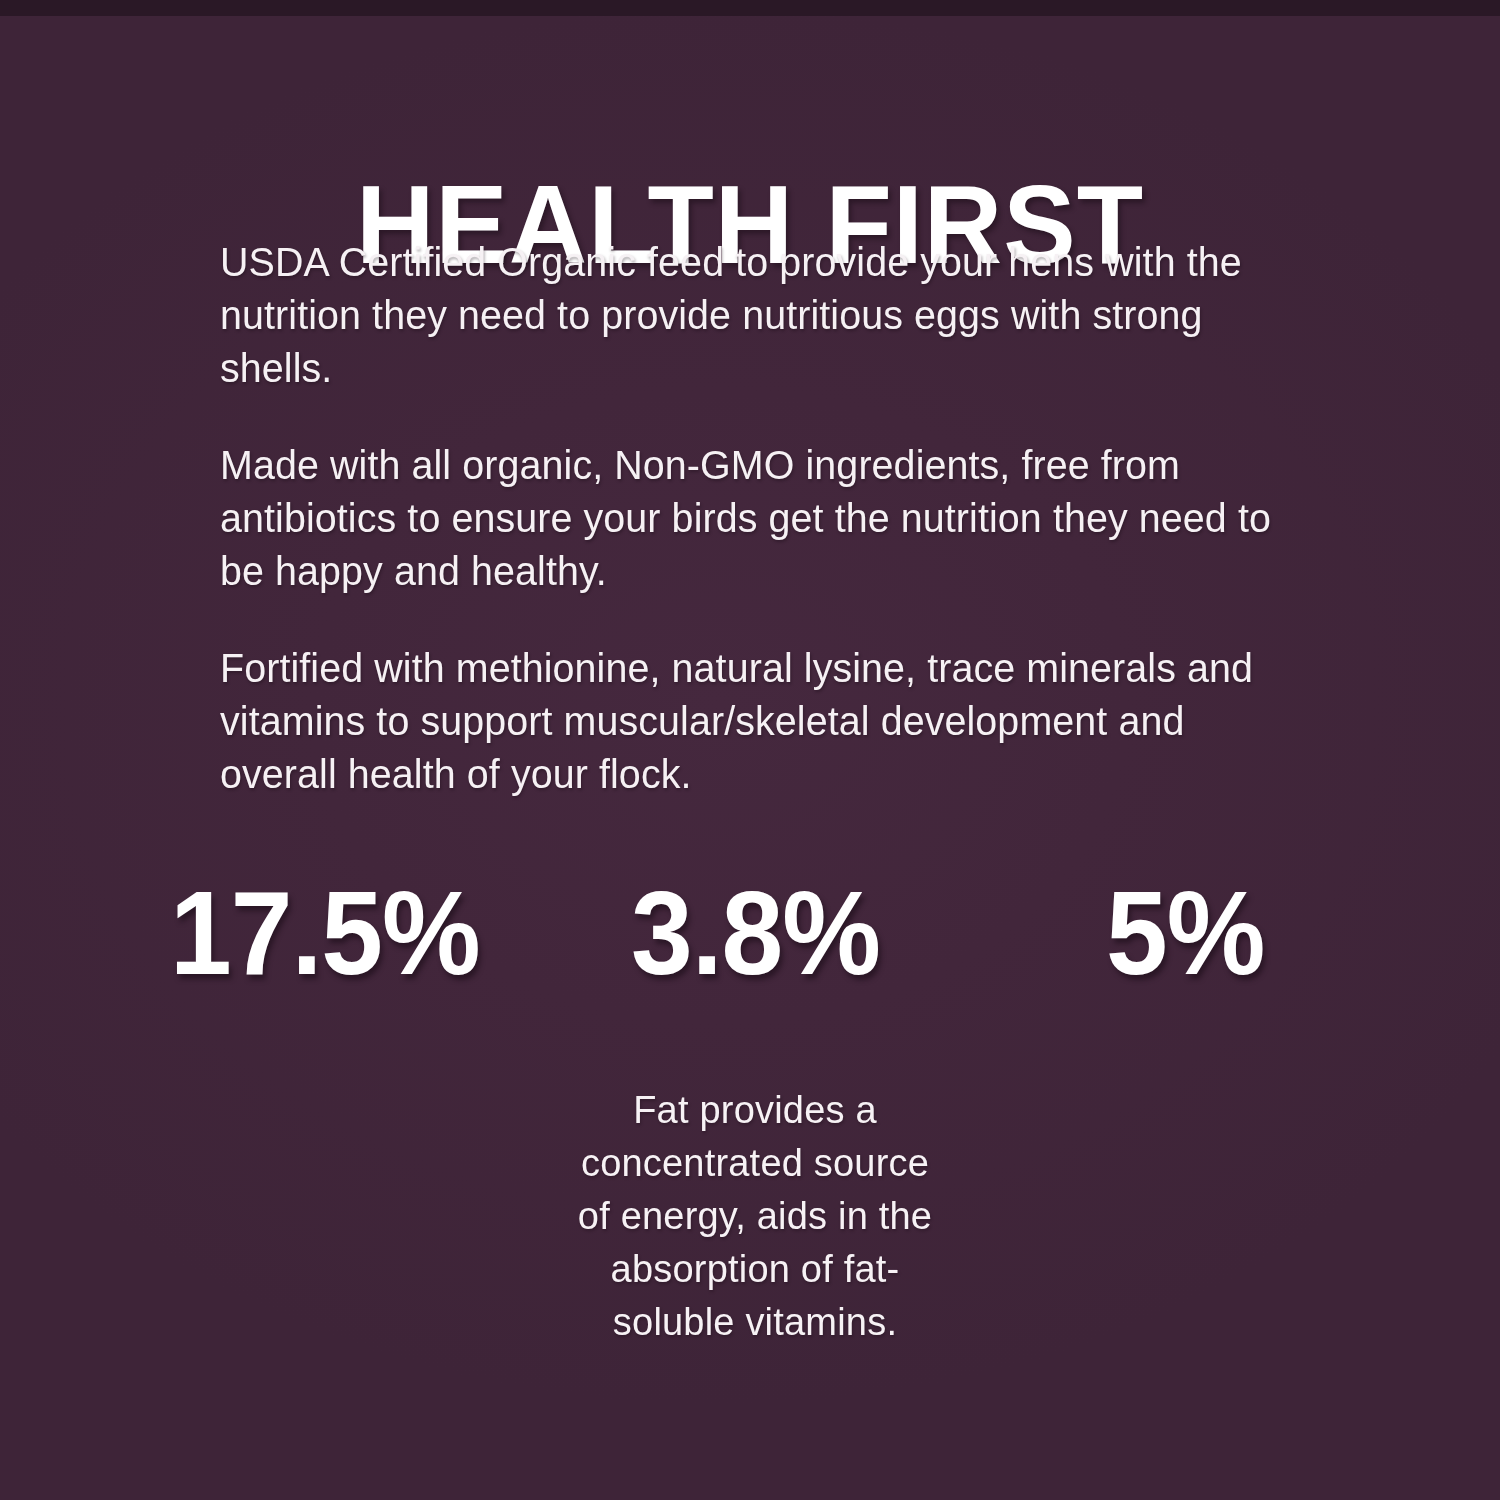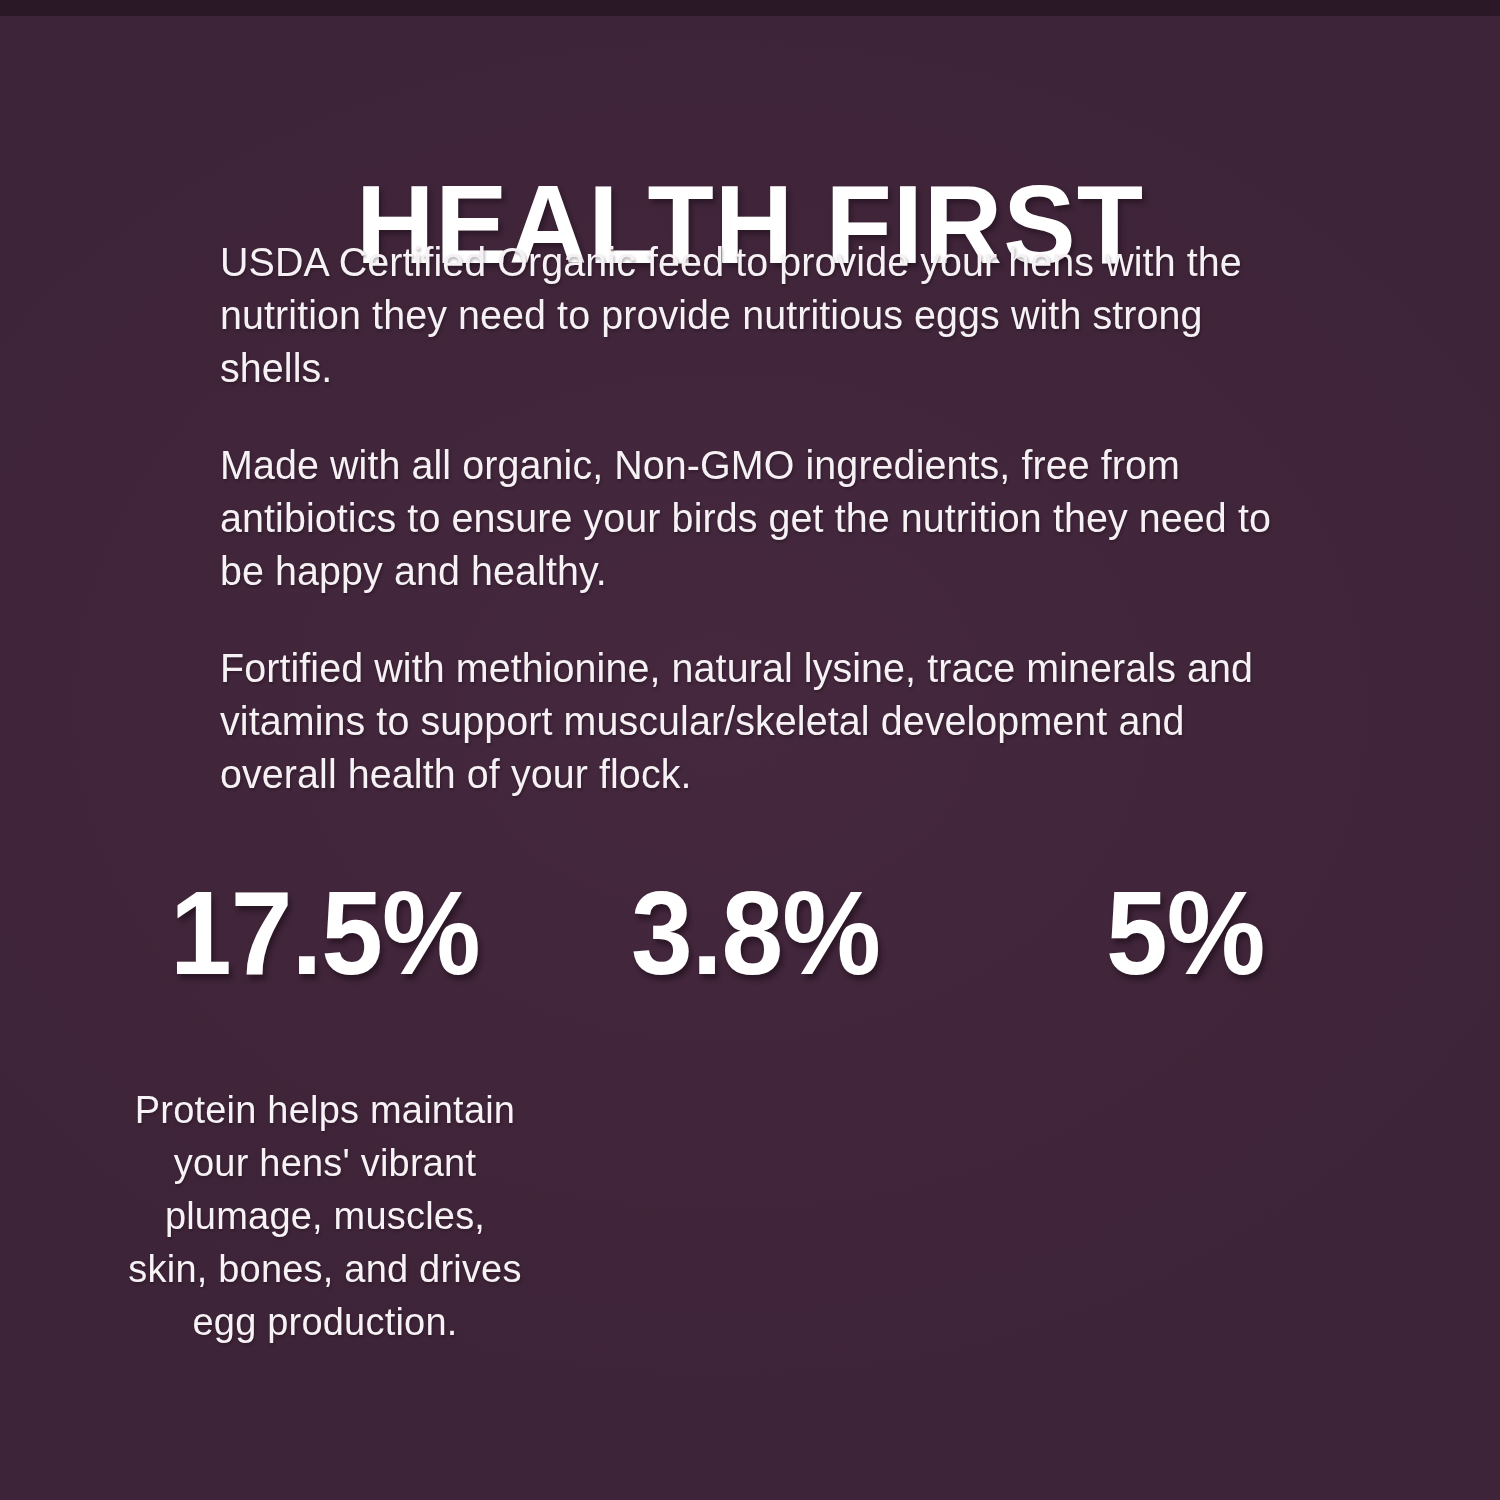--- a/index.html
+++ b/index.html
@@ -118,25 +118,25 @@
   <div class="intro">
     <p>USDA Certified Organic feed to provide your hens with the nutrition they need to provide nutritious eggs with strong shells.</p>
     <p>Made with all organic, Non-GMO ingredients, free from antibiotics to ensure your birds get the nutrition they need to be happy and healthy.</p>
     <p>Fortified with methionine, natural lysine, trace minerals and vitamins to support muscular/skeletal development and overall health of your flock.</p>
   </div>
 
   <div class="stats">
 
     <div class="stat-col col-1">
       <div class="stat-value">17.5%</div>
-      <div class="stat-desc">Protein helps maintain your hens' vibrant plumage, muscles, skin, bones, and drives egg production.</div>
     </div>
 
     <div class="stat-col col-2">
       <div class="stat-value">3.8%</div>
+      <div class="stat-desc">Fat provides a concentrated source of energy, aids in the absorption of fat-soluble vitamins.</div>
     </div>
 
     <div class="stat-col col-3">
       <div class="stat-value">5%</div>
     </div>
 
   </div>
 </div>
 
 </body></html>

